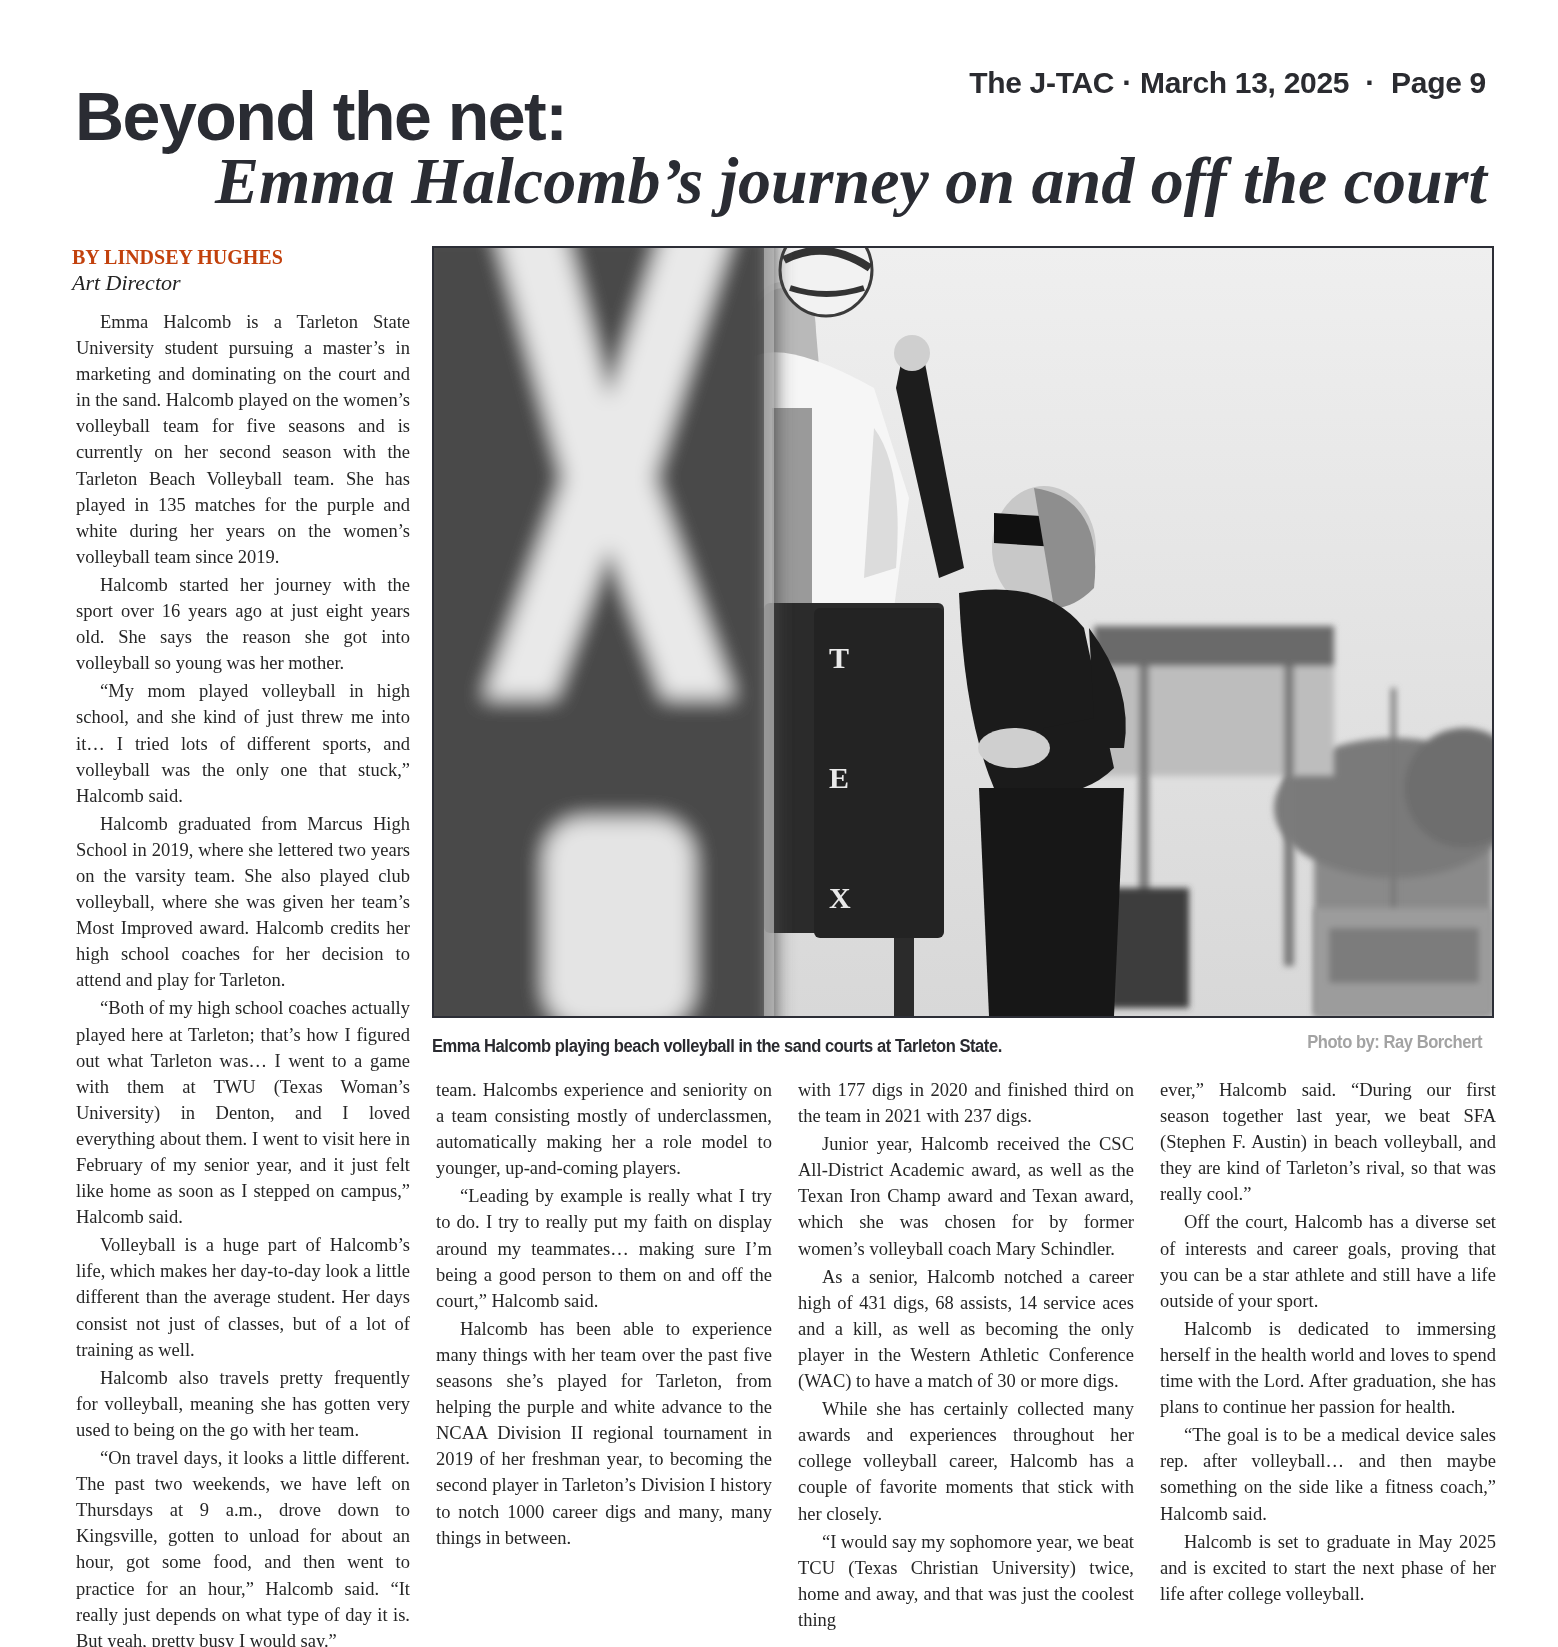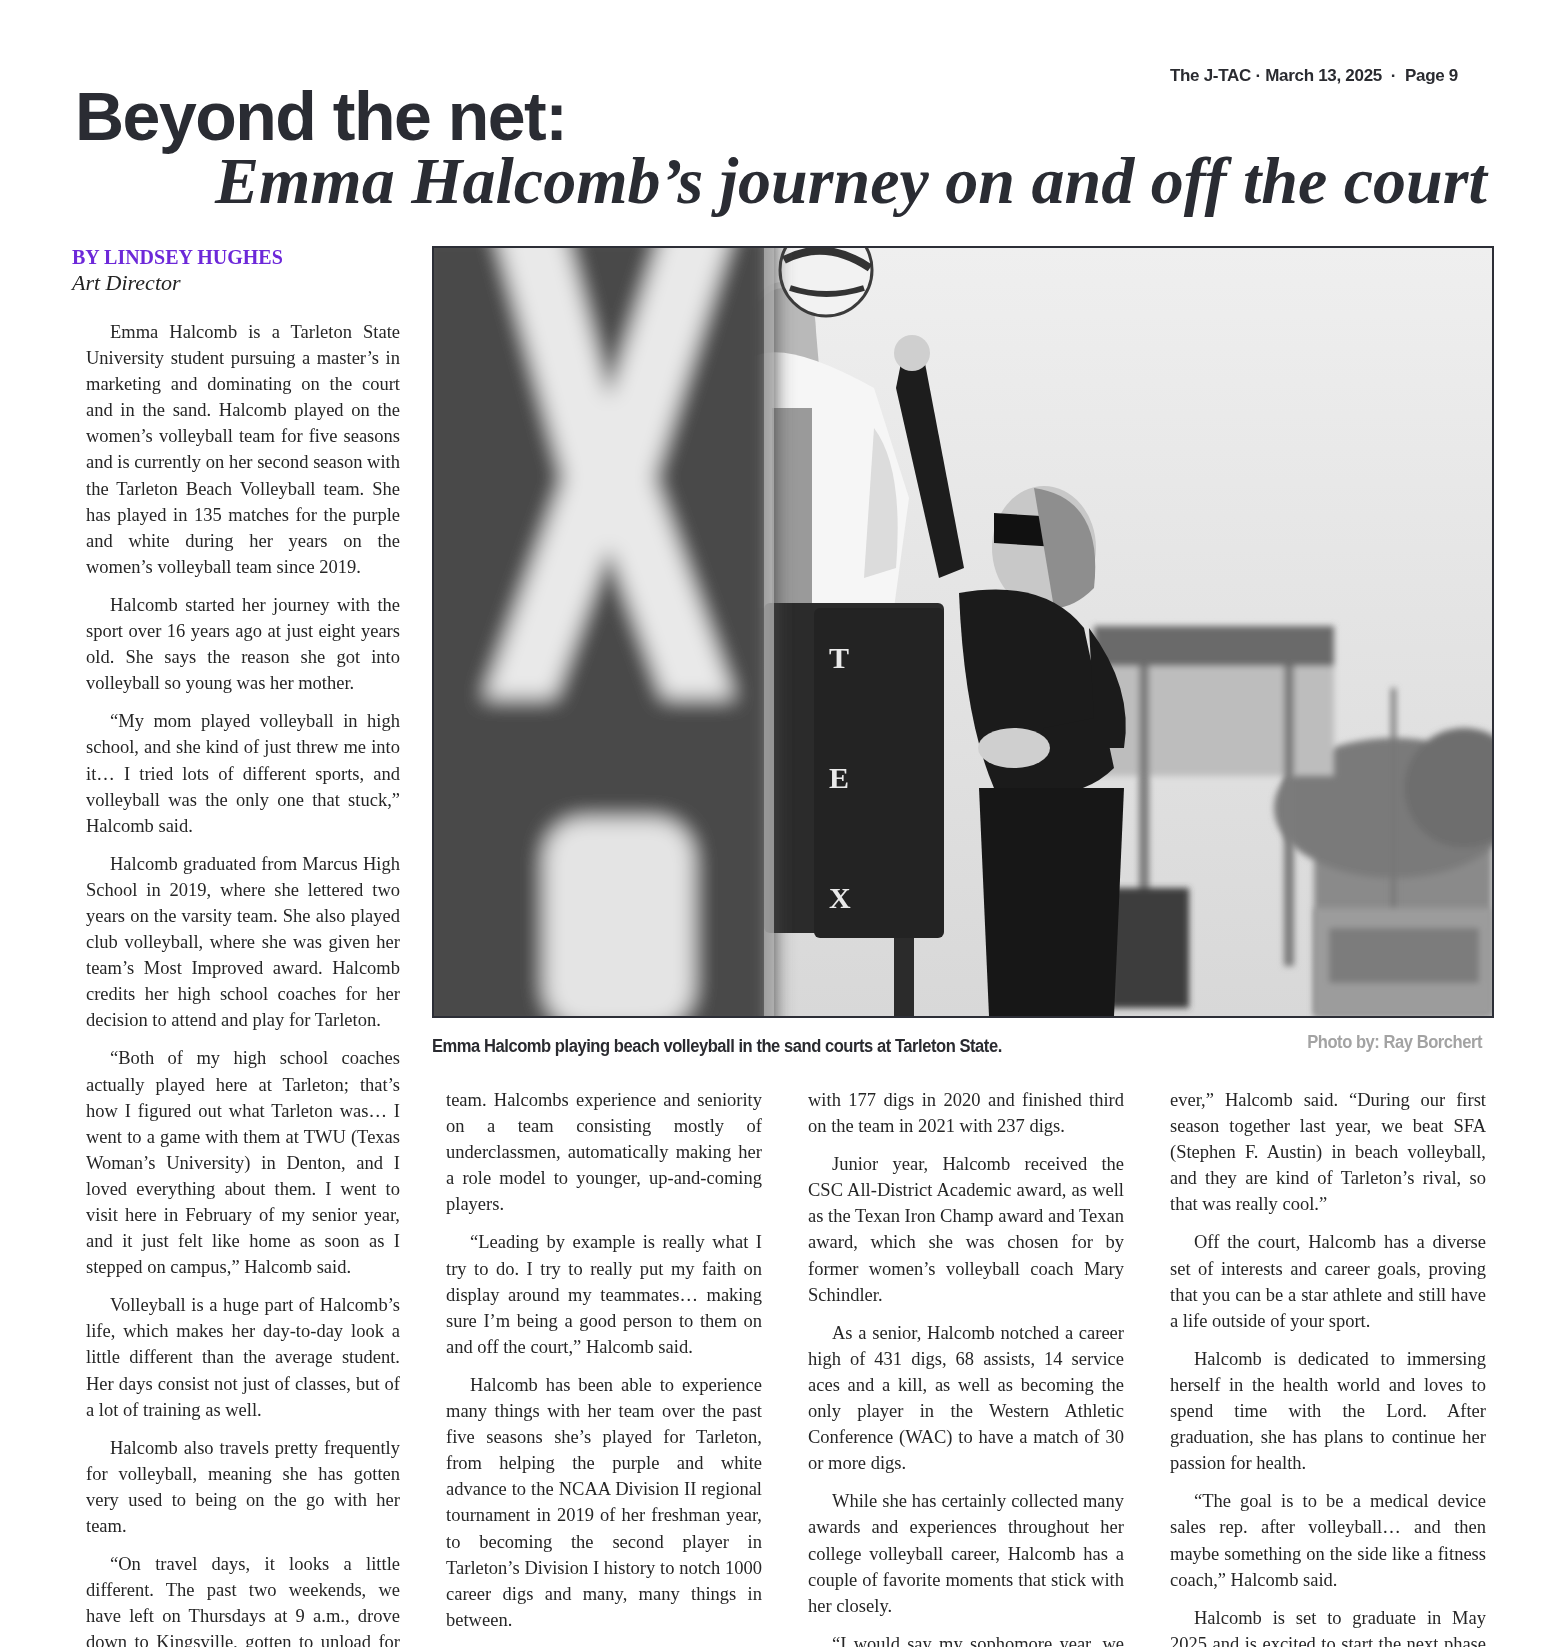--- a/index.html
+++ b/index.html
@@ -1,45 +1,45 @@
 <!DOCTYPE html>
 <html><head>
   <meta charset="utf-8">
   <style>
     html, body { margin: 0; padding: 0; }
     body {
       width: 1558px; height: 1647px; background: #ffffff; position: relative; overflow: hidden;
       color: #232323;
     }
     .masthead {
-      position: absolute; top: 66px; right: 100px;
-      font-family: "Liberation Sans", sans-serif; font-weight: bold; font-size: 17px;
+      position: absolute; top: 66px; right: 72px;
+      font-family: "Liberation Sans", sans-serif; font-weight: bold; font-size: 30px;
       color: #2a2b30; letter-spacing: -0.3px; white-space: pre;
     }
     .headline {
       position: absolute; left: 75px; top: 82px; margin: 0;
       font-family: "Liberation Sans", sans-serif; font-weight: bold; font-size: 68px;
       color: #2a2c33; letter-spacing: -1.5px; line-height: 1;
     }
     .subhead {
       position: absolute; left: 215px; top: 148px; margin: 0;
       font-family: "Liberation Serif", serif; font-style: italic; font-size: 66px;
       color: #2a2c33; line-height: 1; white-space: nowrap;
     }
     .byline {
       position: absolute; left: 72px; top: 244px; width: 340px;
       font-family: "Liberation Serif", serif;
     }
-    .byline .author { font-weight: bold; font-size: 20px; color: #6d28d9; line-height: 26px; }
+    .byline .author { font-weight: bold; font-size: 20px; color: #c2410c; line-height: 26px; }
     .byline .role { font-style: italic; font-size: 22px; line-height: 26px; }
     .col {
       position: absolute; font-family: "Liberation Serif", serif; font-size: 18.5px;
       line-height: 26.1px; text-align: justify; color: #262626;
     }
-    .col p { margin: 12px; text-indent: 24px; }
+    .col p { margin: 2px; text-indent: 24px; }
     .col p.cont { text-indent: 0; }
     #col1 { left: 74px; top: 307px; width: 338px; }
     #col2 { left: 434px; top: 1075px; width: 340px; }
     #col3 { left: 796px; top: 1075px; width: 340px; }
     #col4 { left: 1158px; top: 1075px; width: 340px; }
     .photo-frame {
       position: absolute; left: 432px; top: 246px; width: 1058px; height: 768px;
       border: 2px solid #2c2e36; overflow: hidden; background: #e6e6e6;
     }
     .photo-frame svg { display: block; }

